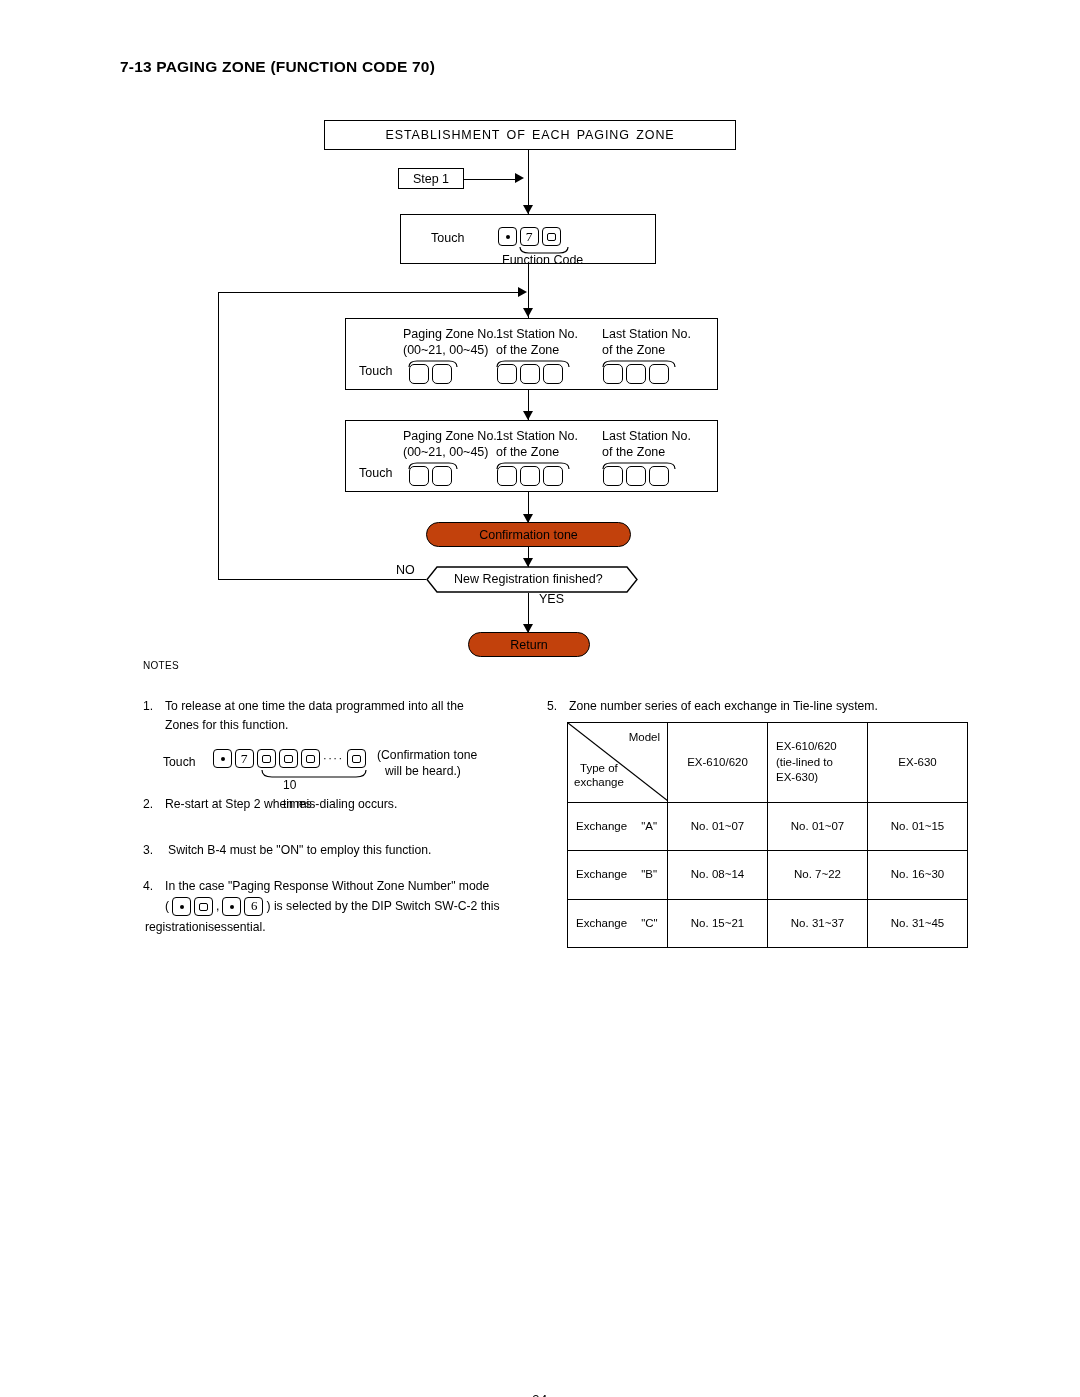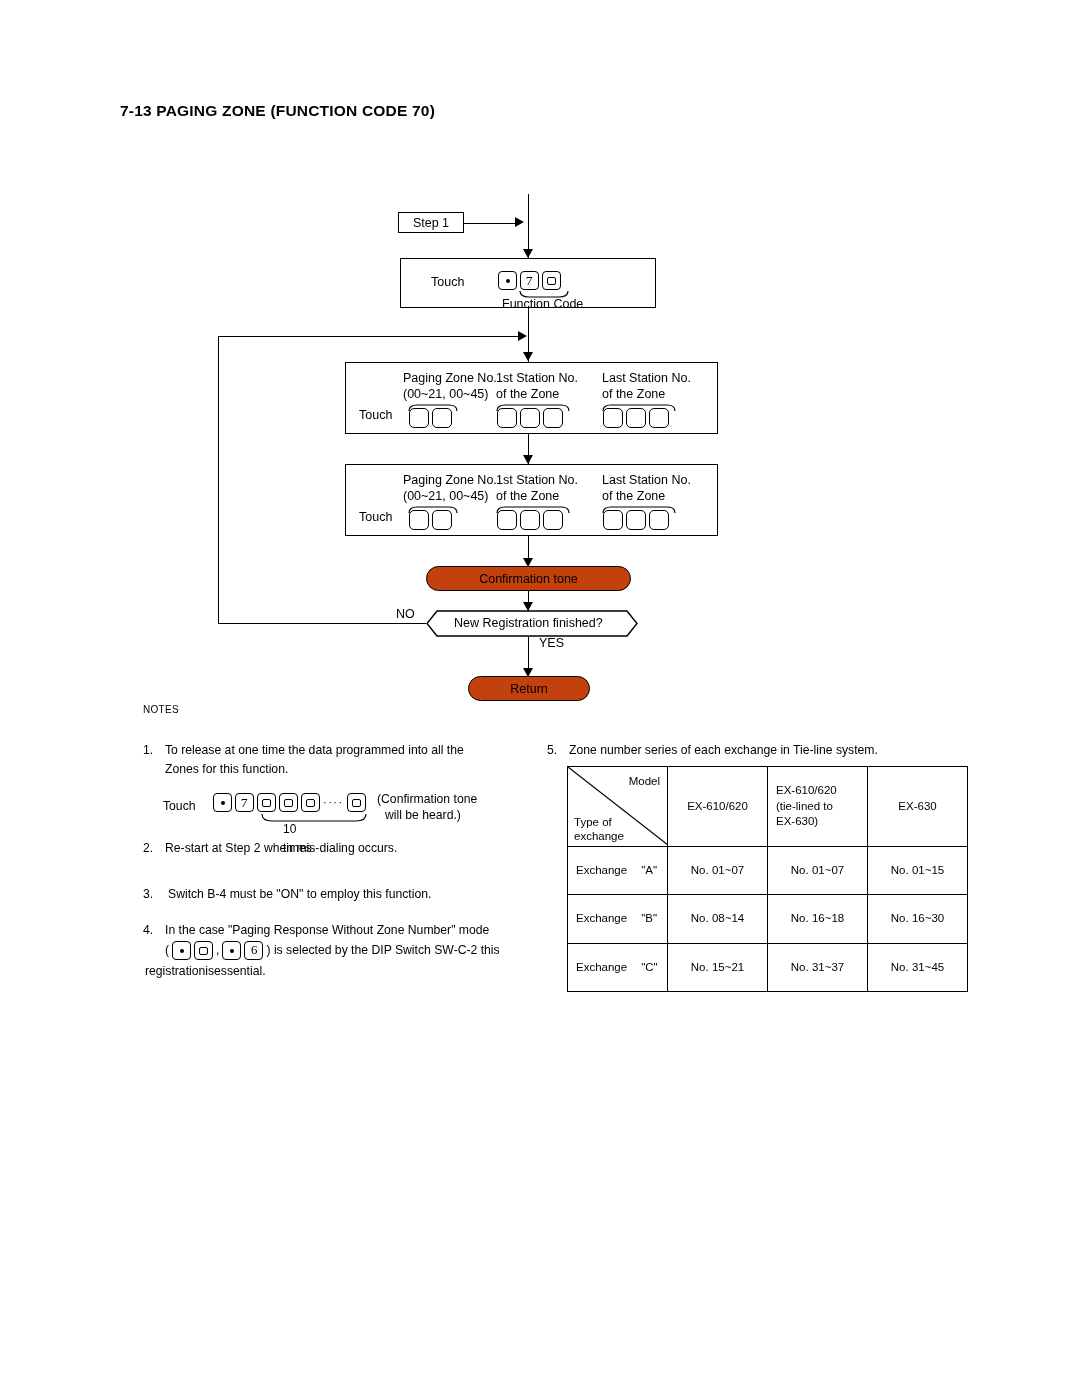--- a/index.html
+++ b/index.html
@@ -11,21 +11,20 @@
     width: 1080px;
     height: 1397px;
     position: relative;
     font-family: "Liberation Sans", sans-serif;
     color: #000;
     -webkit-font-smoothing: antialiased;
   }
   .page {
     position: absolute;
     inset: 0;
-    margin-top: 44px;
   }
 
   
   #section-title {
     position: absolute;
     left: 120px;
     top: 58px;
     font-size: 15.5px;
     font-weight: bold;
     letter-spacing: 0.2px;
@@ -201,22 +200,22 @@
     text-align: left;
   }
   .corner-model {
     position: absolute;
     right: 7px;
     top: 7px;
   }
   .corner-type {
     position: absolute;
     left: 6px;
-    bottom: 2px;
-    text-align: left;
+    bottom: 12px;
+    text-align: center;
     line-height: 1.25;
   }
   .corner-diag {
     position: absolute;
     inset: 0;
   }
   #zone-table td.hdr-model {
     width: 100px;
     height: 78px;
     text-align: center;
@@ -248,20 +247,23 @@
 </style>
 </head>
 <body>
 
 <div class="page">
 
   <div id="section-title">7-13 PAGING ZONE (FUNCTION CODE 70)</div>
 
   <div id="flowchart">
 
+    <div class="fc-box fc-center title-bar" style="left:324px; top:120px; width:412px; height:30px;">
+      <span>ESTABLISHMENT OF EACH PAGING ZONE</span>
+    </div>
 
     <div class="vline" style="left:528px; top:150px; height:64px;"></div>
     <div class="arrow-down" style="left:522.5px; top:205px;"></div>
 
     <div class="fc-box fc-center step-box" style="left:398px; top:168px; width:66px; height:21px;">
       <span>Step 1</span>
     </div>
     <div class="hline" style="left:464px; top:178.5px; width:53px;"></div>
     <div class="arrow-right" style="left:515px; top:173px;"></div>
 
@@ -527,21 +529,21 @@
         <td>No. 01~07</td>
         <td>No. 01~07</td>
         <td>No.  01~15</td>
       </tr>
 
       <tr>
         <td class="row-label">
           <span>Exchange</span><span class="q">"B"</span>
         </td>
         <td>No. 08~14</td>
-        <td>No.  16~18</td>
+        <td>No.  7~22</td>
         <td>No. 16~30</td>
       </tr>
 
       <tr>
         <td class="row-label">
           <span>Exchange</span><span class="q">"C"</span>
         </td>
         <td>No.  15~21</td>
         <td>No. 31~37</td>
         <td>No. 31~45</td>

